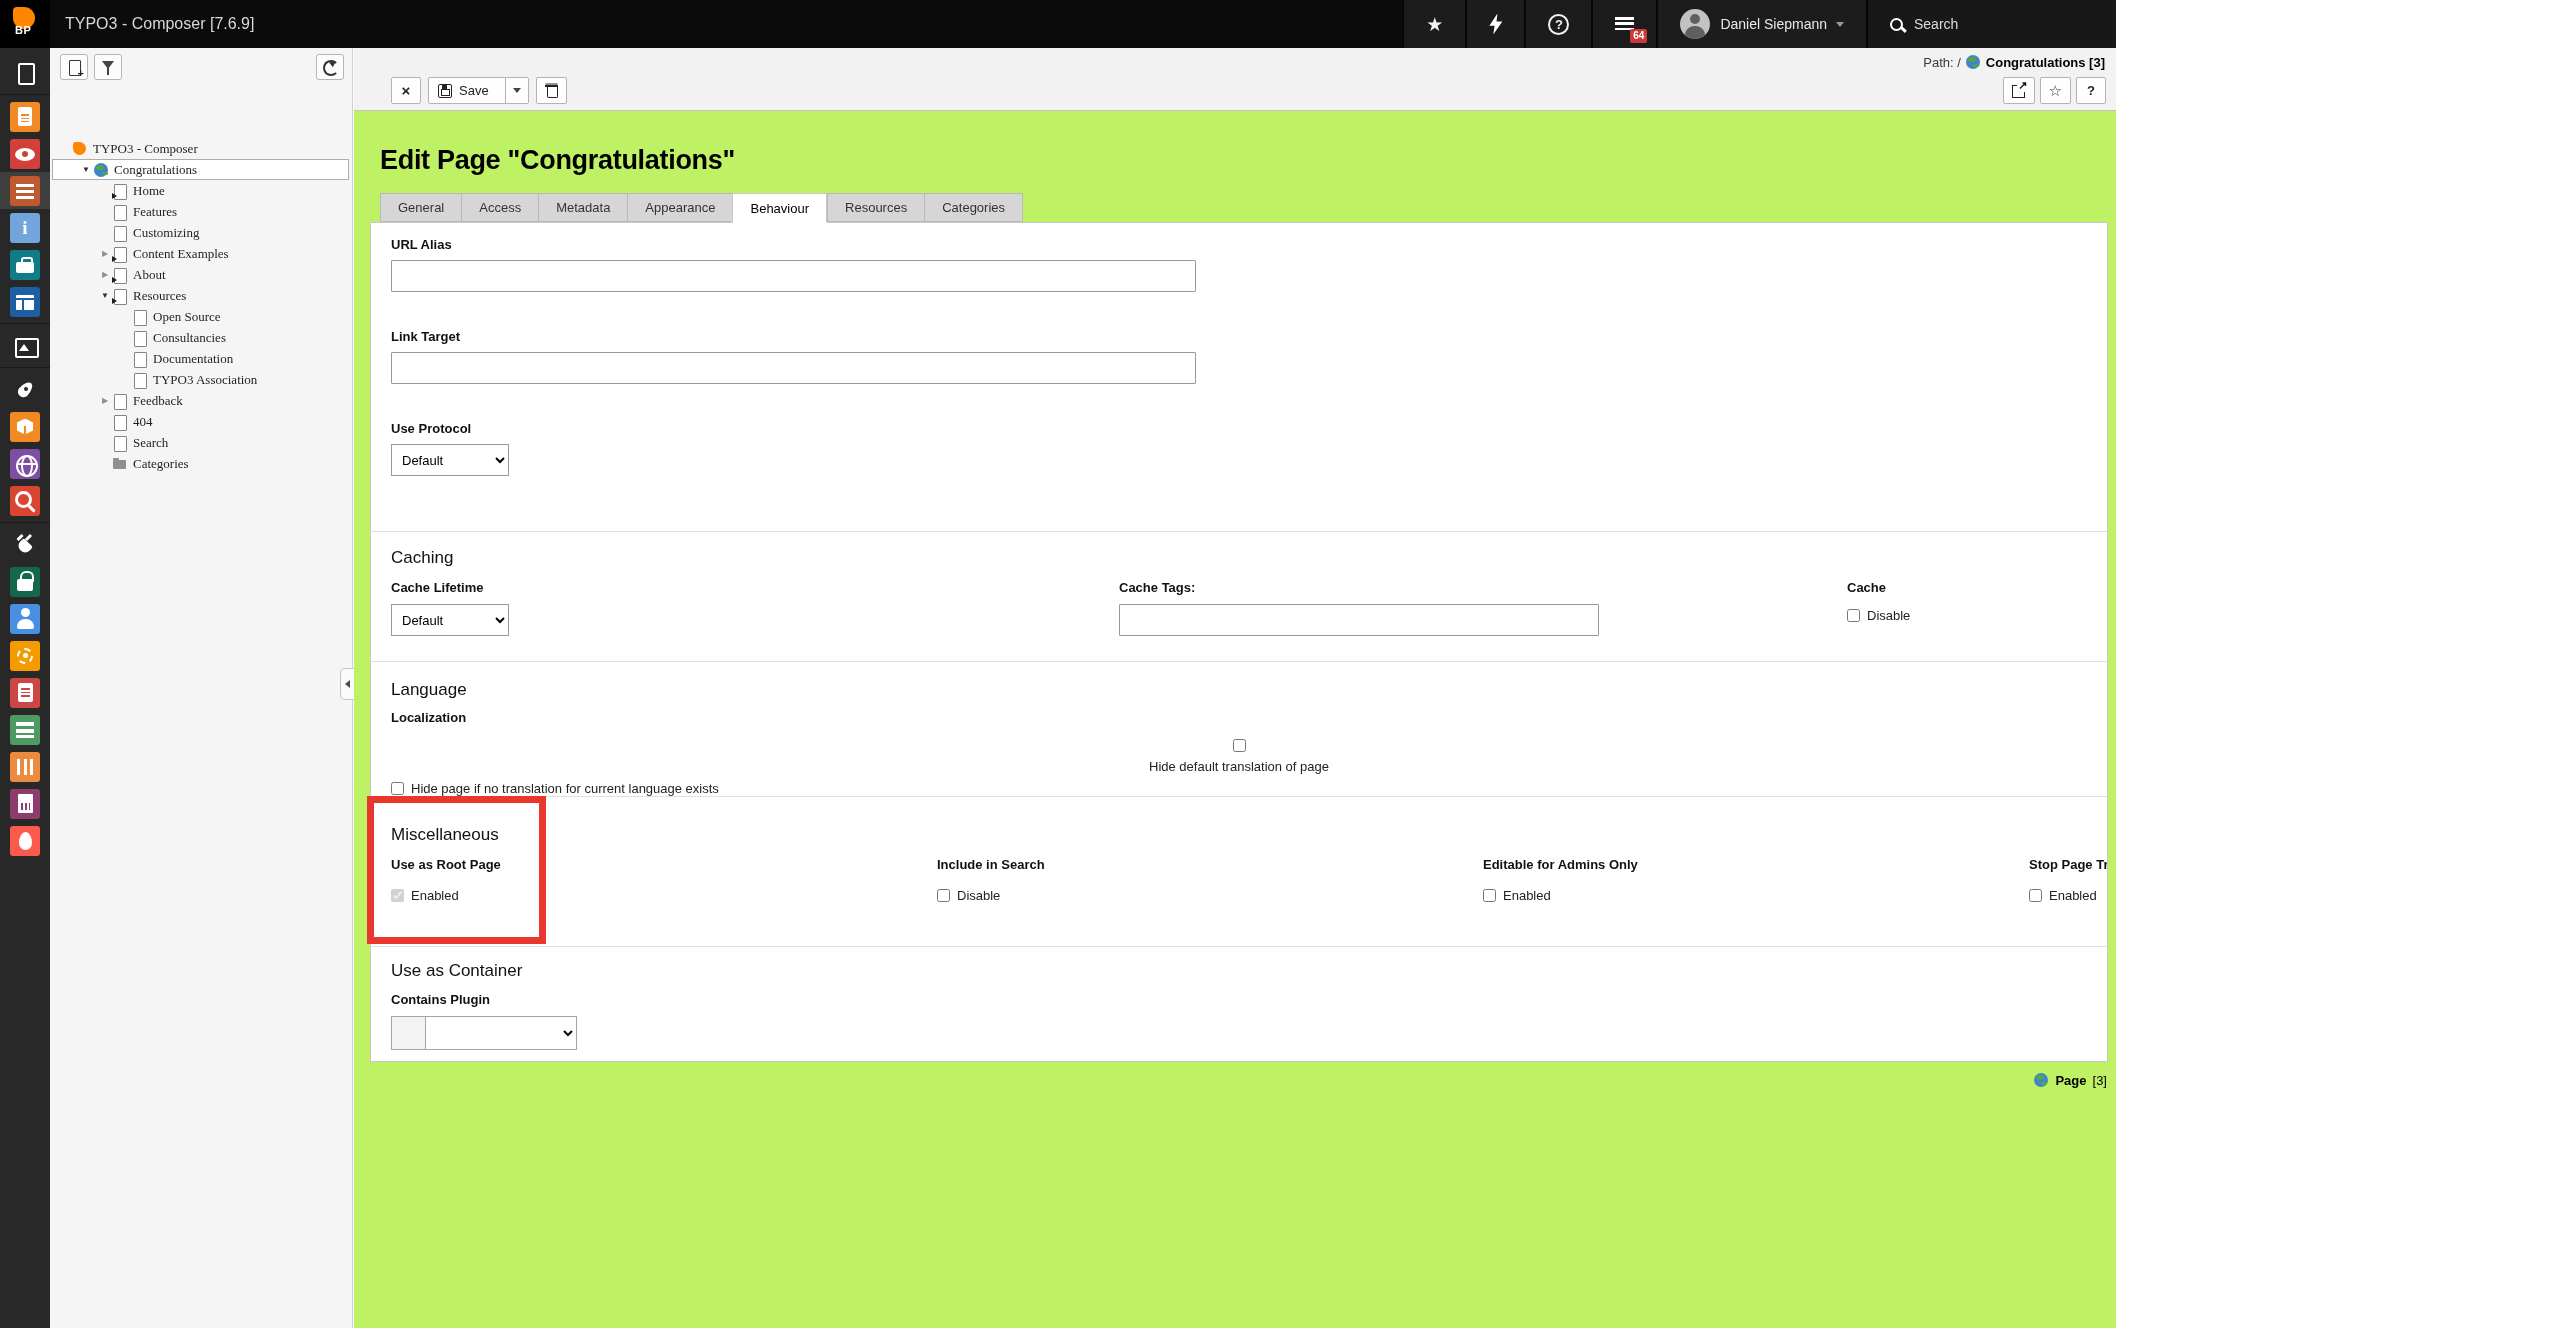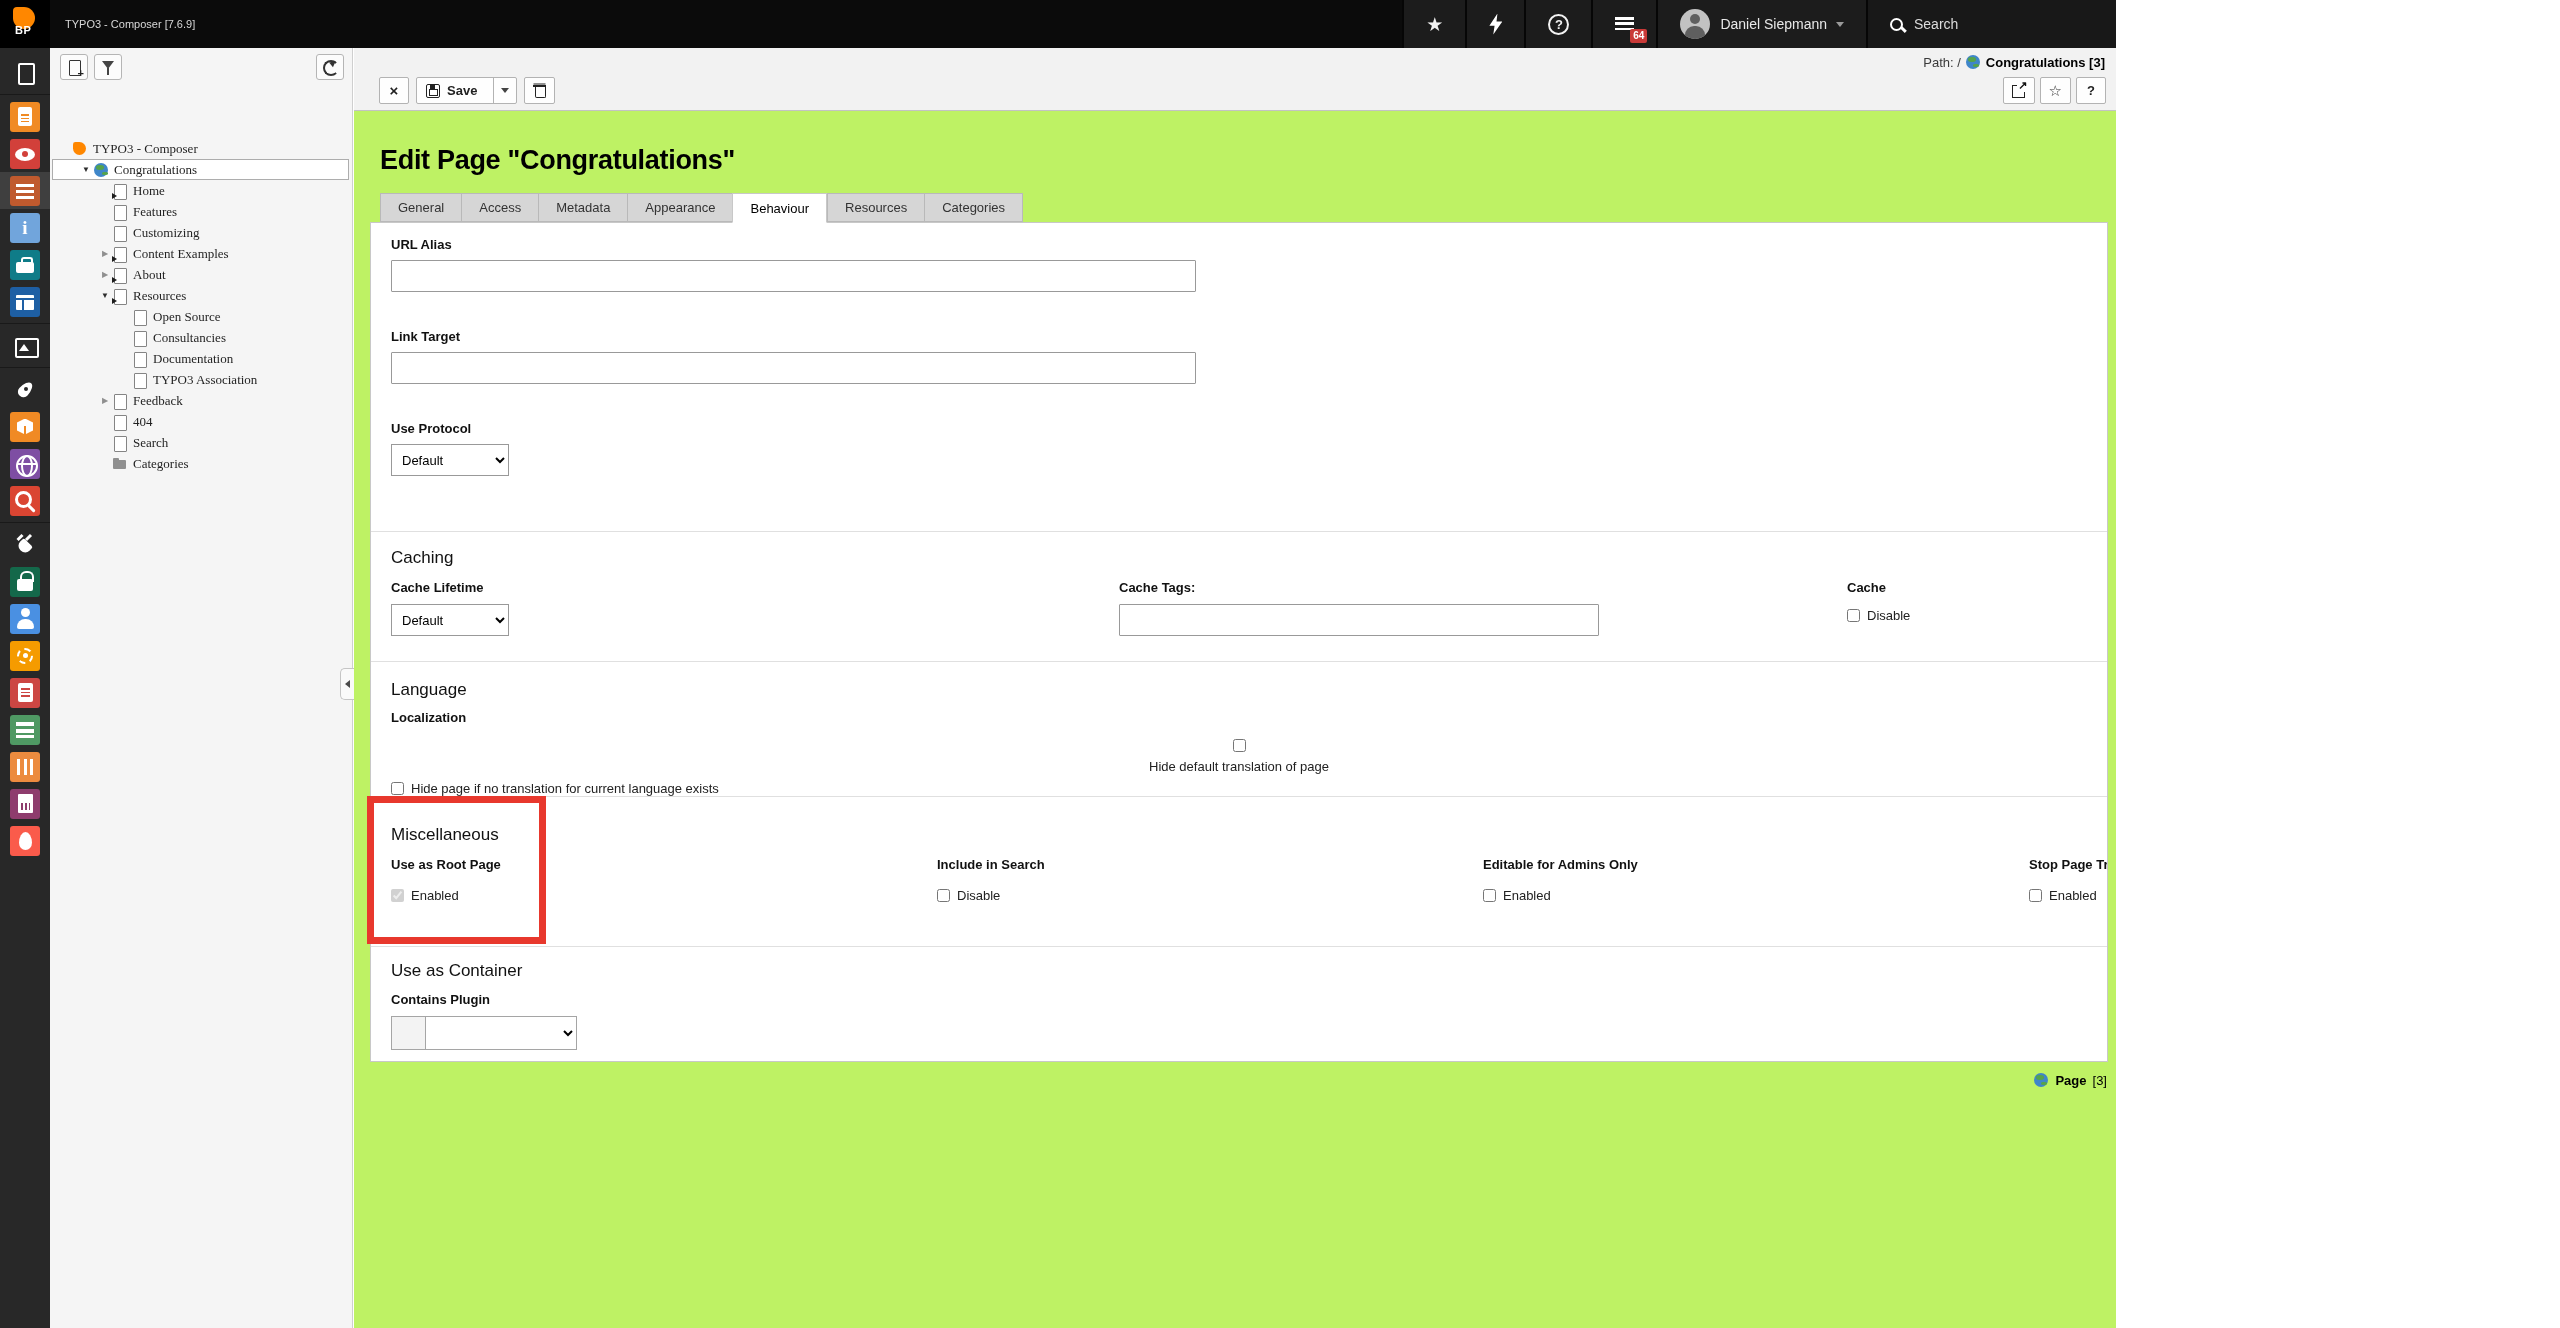--- a/index.html
+++ b/index.html
@@ -5,21 +5,21 @@
   html,body{margin:0;padding:0;background:#fff;}
   *{box-sizing:border-box;}
   #screen{position:relative;width:2116px;height:1328px;overflow:hidden;background:#fff;
     font-family:"Liberation Sans",sans-serif;-webkit-font-smoothing:antialiased;}
 
   
   .topbar{position:absolute;left:0;top:0;right:0;height:48px;background:#0b0b0b;display:flex;align-items:stretch;z-index:20;}
   .logo-zone{width:50px;background:#000;position:relative;flex:none;}
   .logo-orange{position:absolute;left:13px;top:7px;width:22px;height:22px;background:#ff8700;border-radius:4px 11px 11px 11px;}
   .logo-bp{position:absolute;left:15px;top:24px;color:#fff;font-size:11px;font-weight:bold;letter-spacing:0.5px;}
-  .topbar-title{line-height:48px;padding-left:15px;font-size:11px;color:#d8d8d8;}
+  .topbar-title{line-height:48px;padding-left:15px;font-size:16px;color:#d8d8d8;}
   .topbar-right{margin-left:auto;display:flex;align-items:stretch;}
   .tb-item{display:flex;align-items:center;justify-content:center;padding:0 22px;background:#1c1c1c;border-left:2px solid #060606;position:relative;cursor:pointer;}
   .tb-search{width:250px;justify-content:flex-start;background:#181818;}
   .glyph-star{color:#f2f2f2;font-size:19px;line-height:1;}
   .glyph-star::before{content:"★";}
   .glyph-bolt{width:13px;height:21px;background:#fff;clip-path:polygon(62% 0,0 58%,40% 58%,30% 100%,100% 38%,55% 38%);}
   .glyph-help{width:21px;height:21px;border:2px solid #f2f2f2;border-radius:50%;color:#f2f2f2;font-size:13px;font-weight:bold;display:flex;align-items:center;justify-content:center;}
   .glyph-help::before{content:"?";}
   .glyph-docs{width:19px;height:15px;background:repeating-linear-gradient(to bottom,#fff 0 2.5px,transparent 2.5px 5.5px);}
   .docs-badge{position:absolute;right:9px;bottom:5px;background:#c93a38;color:#fff;font-size:10px;font-weight:bold;padding:1px 3px;border-radius:2px;line-height:1.2;}
@@ -105,21 +105,21 @@
   .t-folder::after{left:1px;top:2px;width:6px;height:3px;background:#8f8f8f;border-radius:1px 1px 0 0;}
   .tlabel{white-space:nowrap;font-family:Liberation Serif, serif;}
   .tree-collapse{position:absolute;left:340px;top:668px;width:14px;height:32px;background:#fafafa;border:1px solid #c5c5c5;border-right:none;border-radius:5px 0 0 5px;z-index:12;display:flex;align-items:center;justify-content:center;cursor:pointer;}
   .tree-collapse::before{content:"";border:4px solid transparent;border-right:5px solid #4a4a4a;margin-left:-4px;}
 
   
   .content{position:absolute;left:354px;top:48px;right:0;bottom:0;background:#bef264;}
   .docheader{position:absolute;left:0;top:0;right:0;height:63px;background:#f2f2f2;border-bottom:1px solid #c3c3c3;}
   .dh-path{position:absolute;top:7px;right:11px;display:flex;align-items:center;gap:5px;font-size:13px;color:#3a3a3a;}
   .dh-path b{color:#000;}
-  .dh-left{position:absolute;left:25px;top:29px;display:flex;gap:7px;font-weight:bold;}
+  .dh-left{position:absolute;left:37px;top:29px;display:flex;gap:7px;}
   .dh-right{position:absolute;right:10px;top:29px;display:flex;gap:5px;}
   .btn{height:27px;min-width:30px;padding:0 8px;background:#fefefe;border:1px solid #b3b3b3;border-radius:2px;display:inline-flex;align-items:center;justify-content:center;font-size:13px;color:#222;cursor:pointer;gap:7px;}
   .btn-split{padding:0;}
   .btn-split .main{display:flex;align-items:center;gap:7px;padding:0 9px;height:100%;}
   .btn-split .dropdown{width:23px;height:100%;border-left:1px solid #b3b3b3;display:flex;align-items:center;justify-content:center;}
   .glyph-x{font-size:15px;font-weight:bold;color:#222;line-height:1;}
   .glyph-x::before{content:"×";}
   .glyph-floppy{width:14px;height:14px;border:1.5px solid #222;border-radius:2px;position:relative;flex:none;}
   .glyph-floppy::before{content:"";position:absolute;left:3px;top:0;width:5px;height:4px;background:#222;}
   .glyph-floppy::after{content:"";position:absolute;left:2px;bottom:1px;width:7px;height:5px;border:1px solid #222;}

